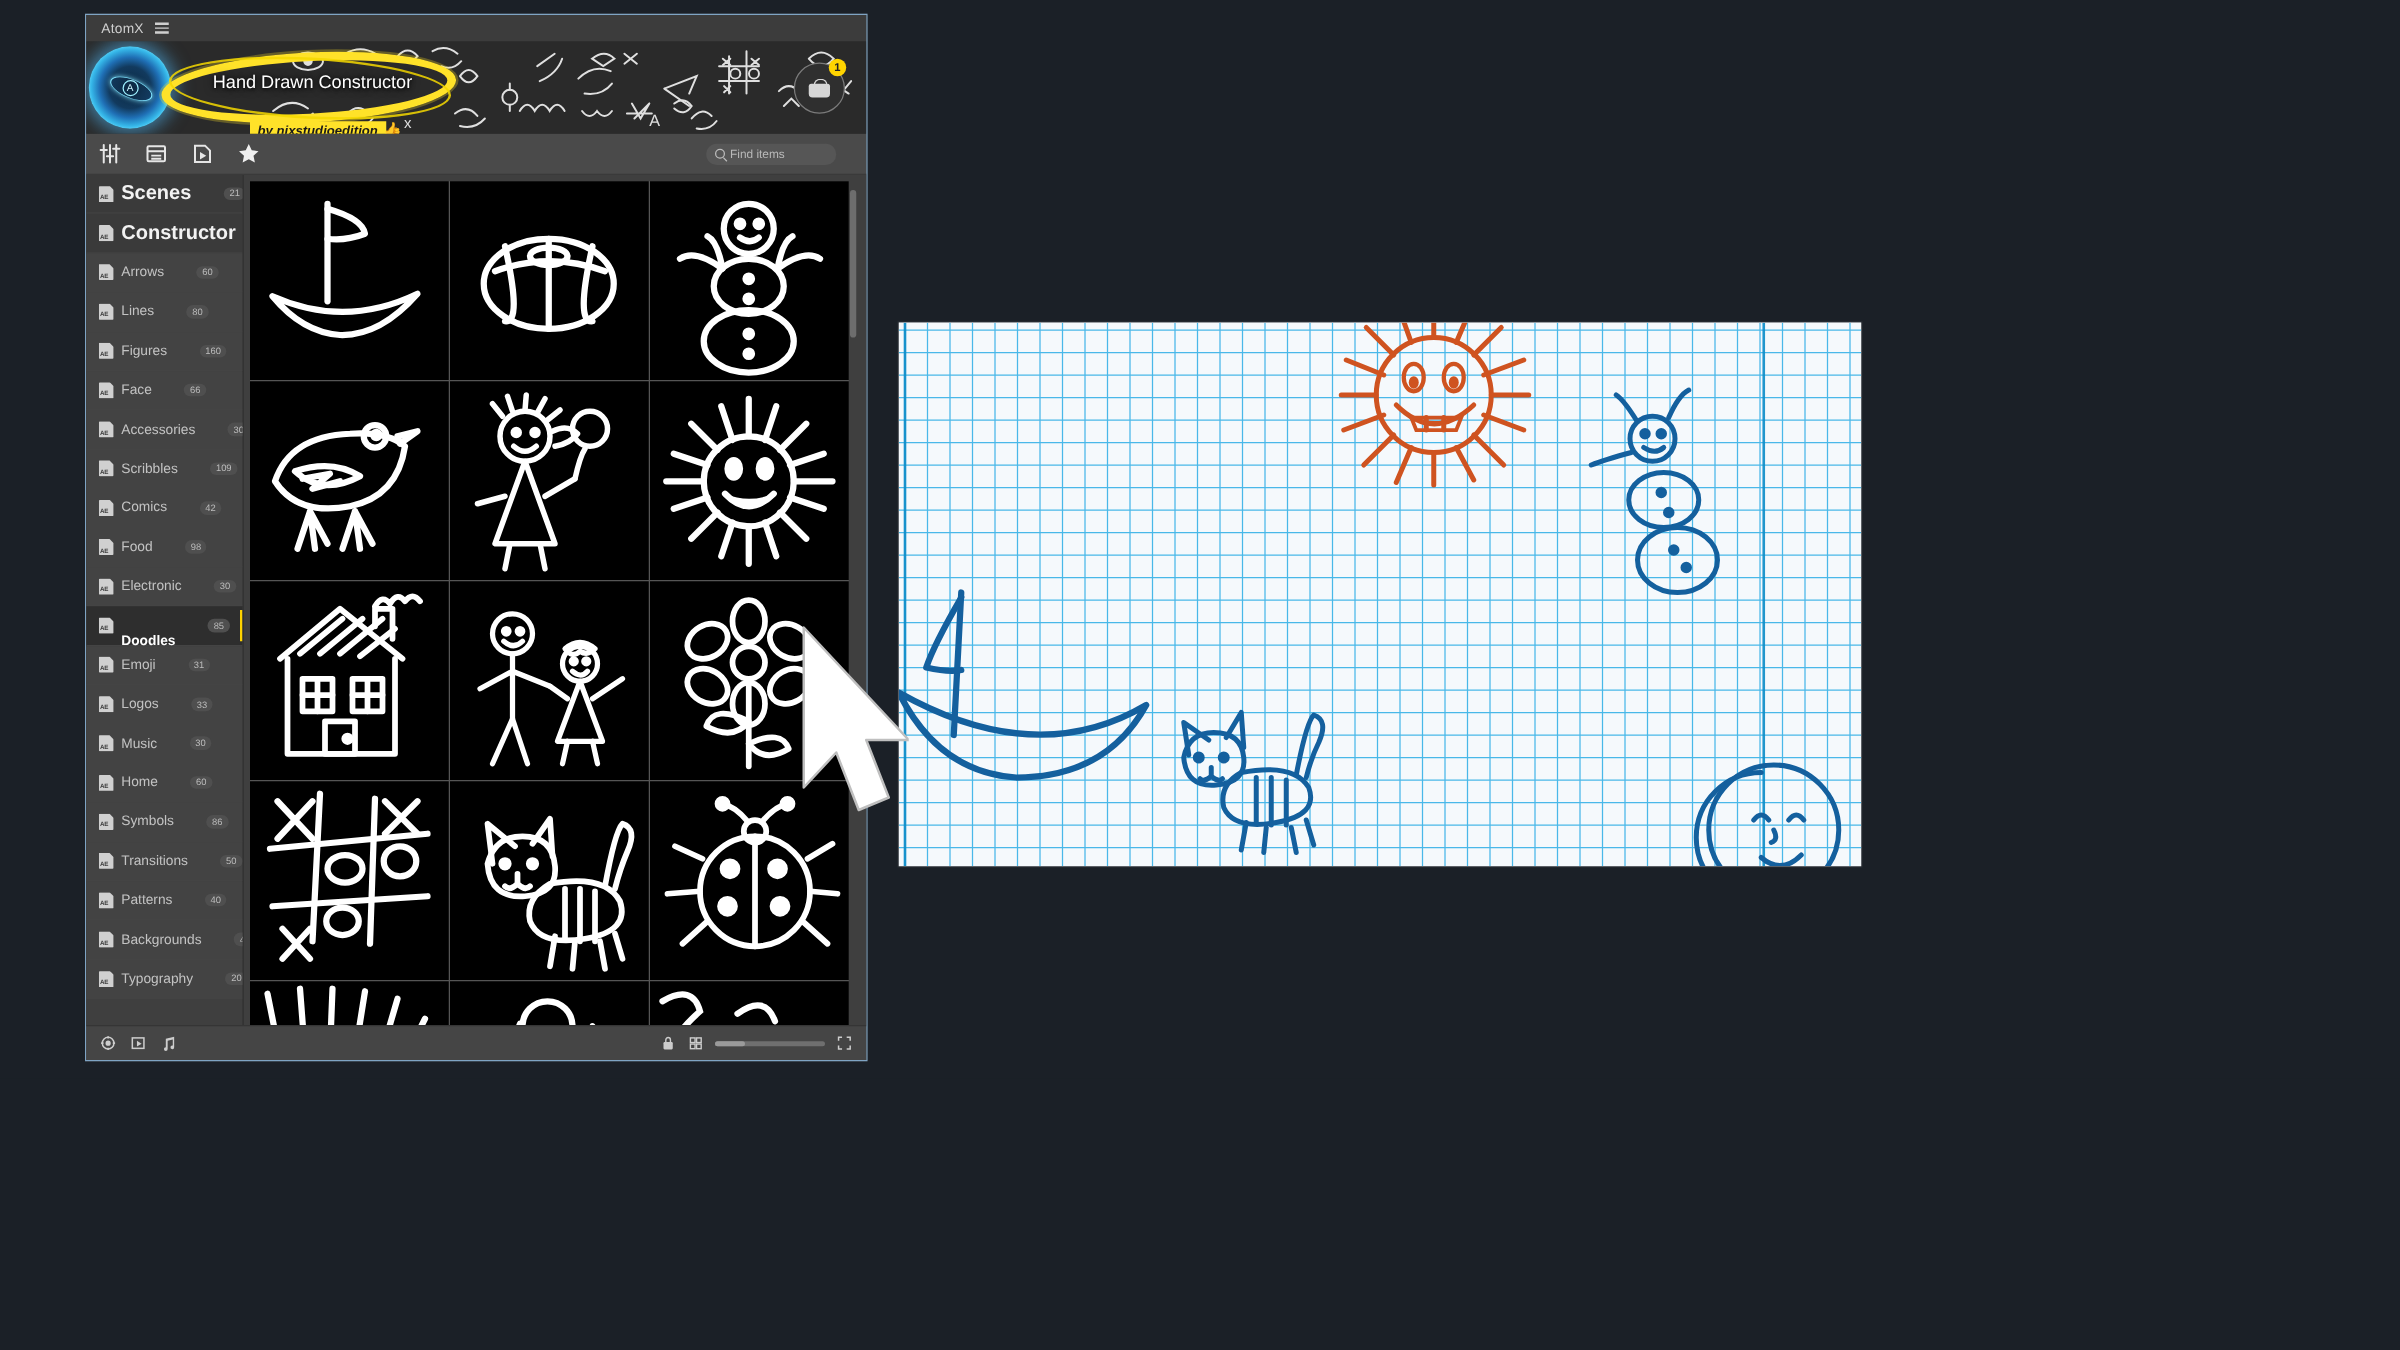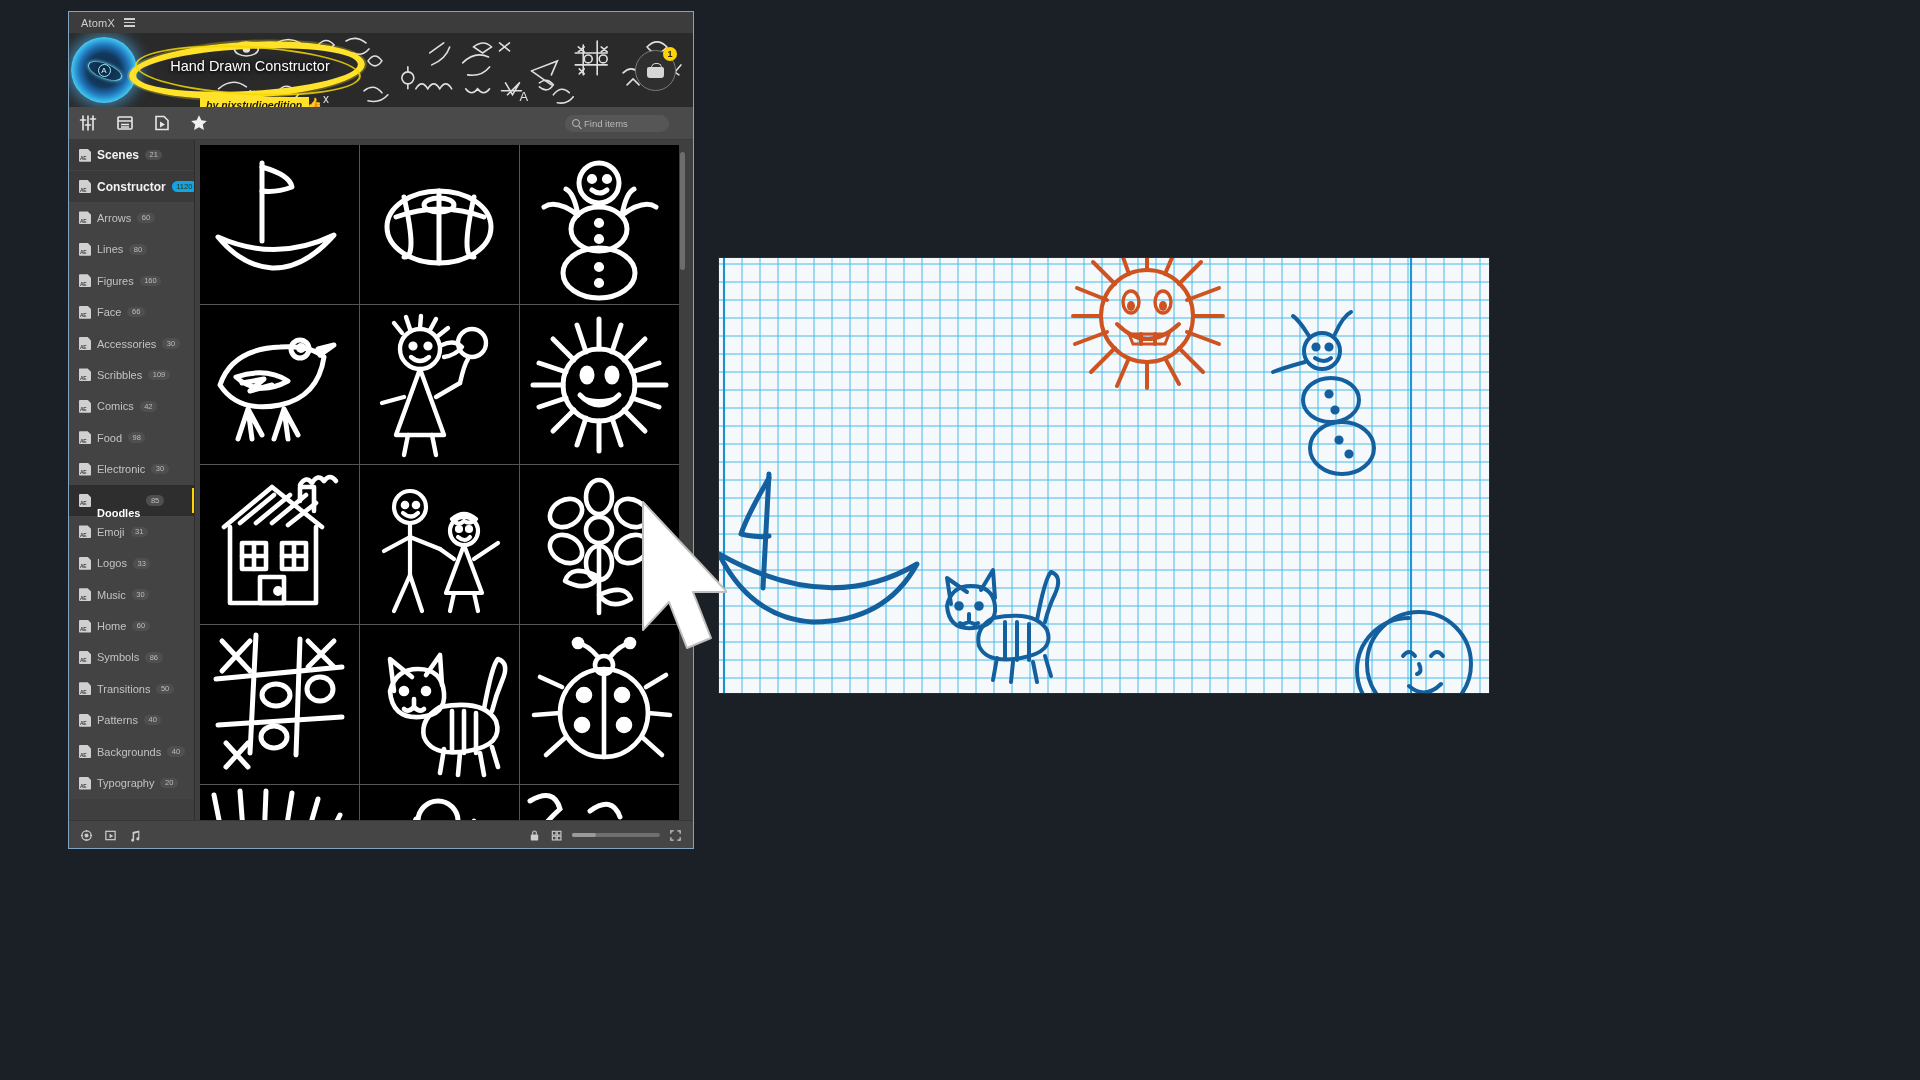--- a/index.html
+++ b/index.html
@@ -148,25 +148,25 @@
     width: 12px; height: 13px; flex: 0 0 auto; position: relative;
     background: #d0d0d0; border-radius: 1px;
     clip-path: polygon(0 0, 72% 0, 100% 26%, 100% 100%, 0 100%);
   }
   .ae-ico span {
     position: absolute; left: 1px; bottom: 0.5px;
     font-size: 5px; font-weight: bold; color: #3f3f3f; letter-spacing: -.3px;
     font-family: "Liberation Sans", sans-serif;
   }
   .side-label { font-size: 11px; color: #c3c3c3; white-space: nowrap; }
-  .side-item.root .side-label { color: #f2f2f2; font-weight: bold; font-size: 12px; }
+  .side-item.root .side-label { color: #f2f2f2; font-weight: bold; font-size: 16px; }
   .side-item.active .side-label { color: #ffffff; font-weight: bold; margin-top: 25px; }
   .count {
     font-size: 7.5px; color: #bdbdbd; background: #4f4f4f;
-    border-radius: 8px; padding: 1.5px 4.5px; line-height: 1; margin-left: 0;
+    border-radius: 8px; padding: 1.5px 4.5px; line-height: 1; margin-left: 20px;
   }
   .count.yellow { background: #0ea5e9; color: #3a3000; font-weight: normal; }
 
   
   .grid-wrap { flex: 1 1 auto; position: relative; overflow: hidden; background: #3f3f3f; padding: 5px 0 0 5px; }
   .grid {
     display: grid; grid-template-columns: repeat(3, 159px);
     gap: 1px; background: #555; width: 479px;
   }
   .cell {

